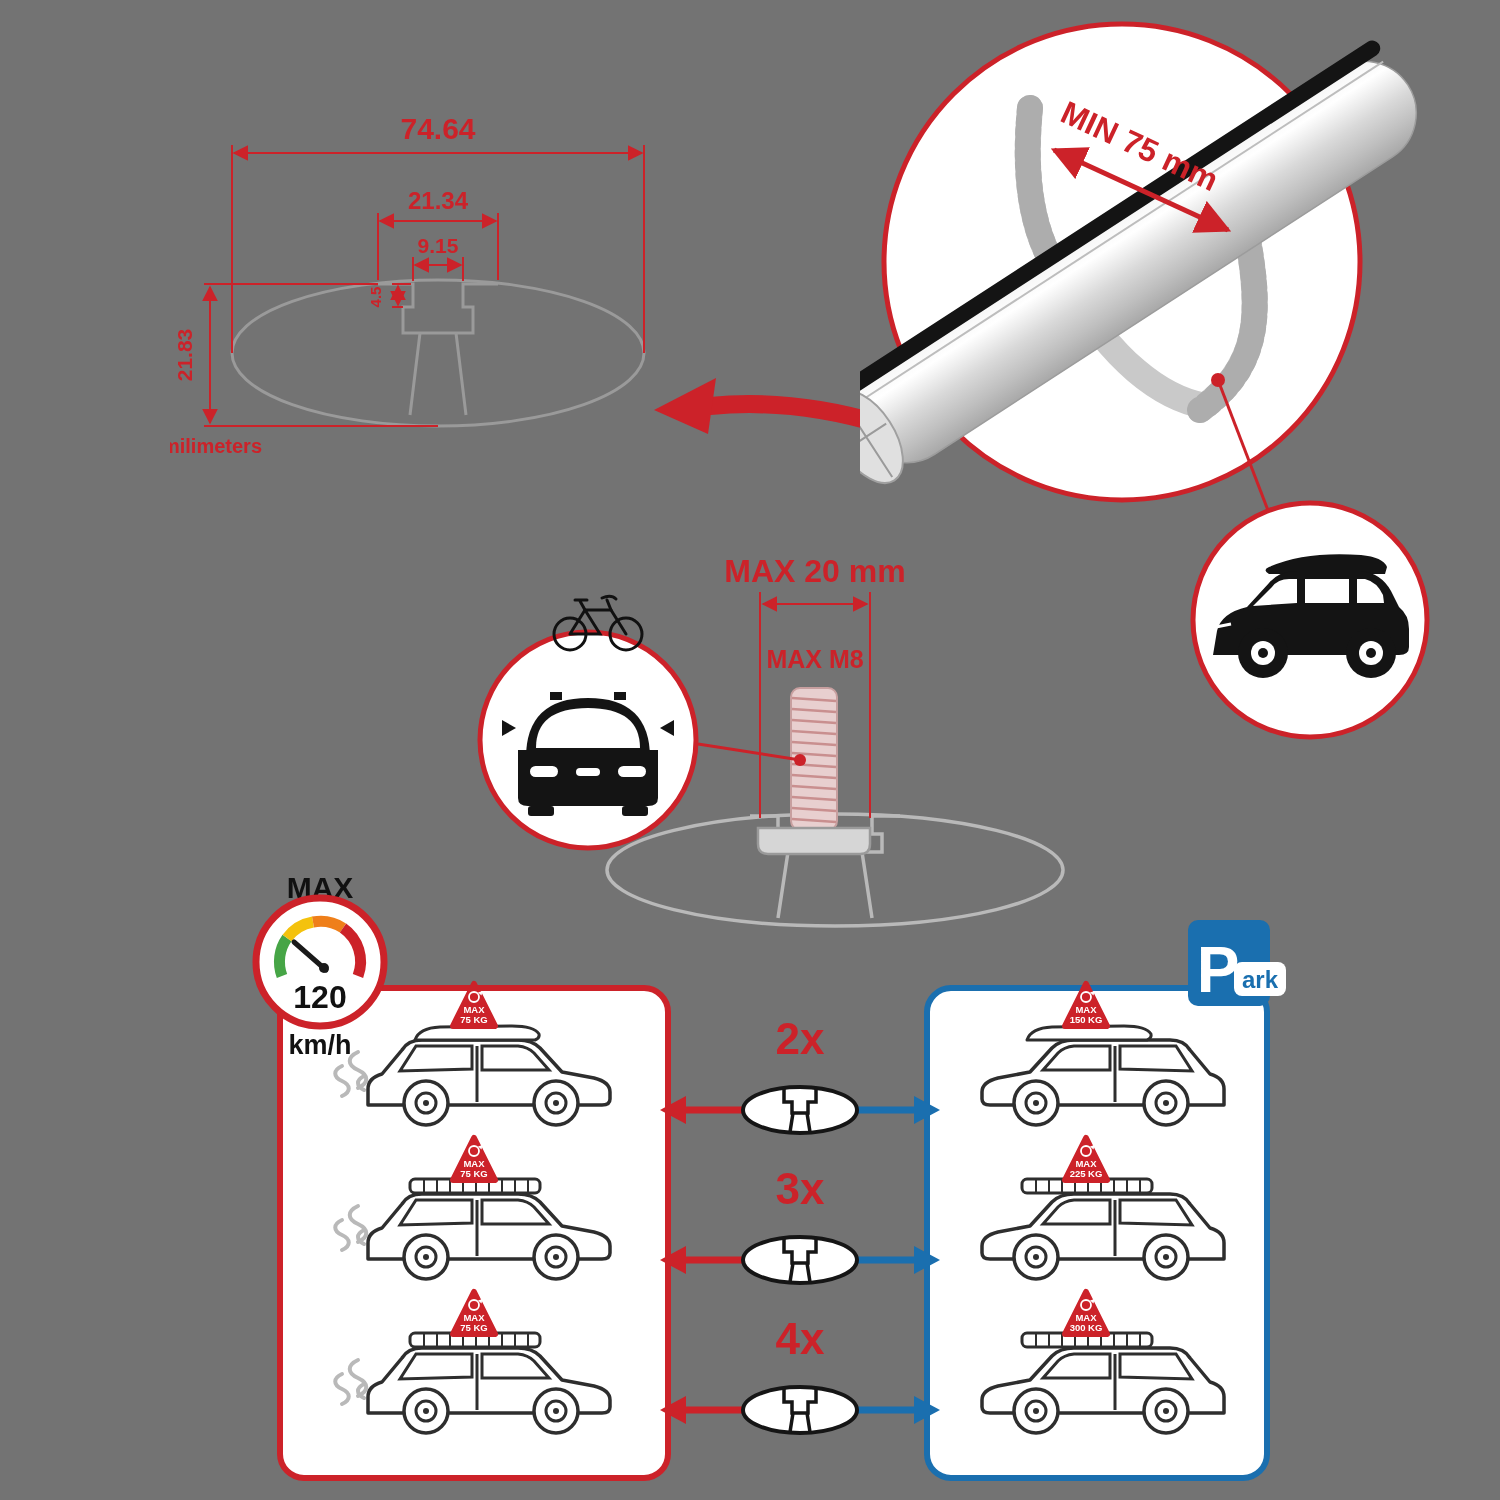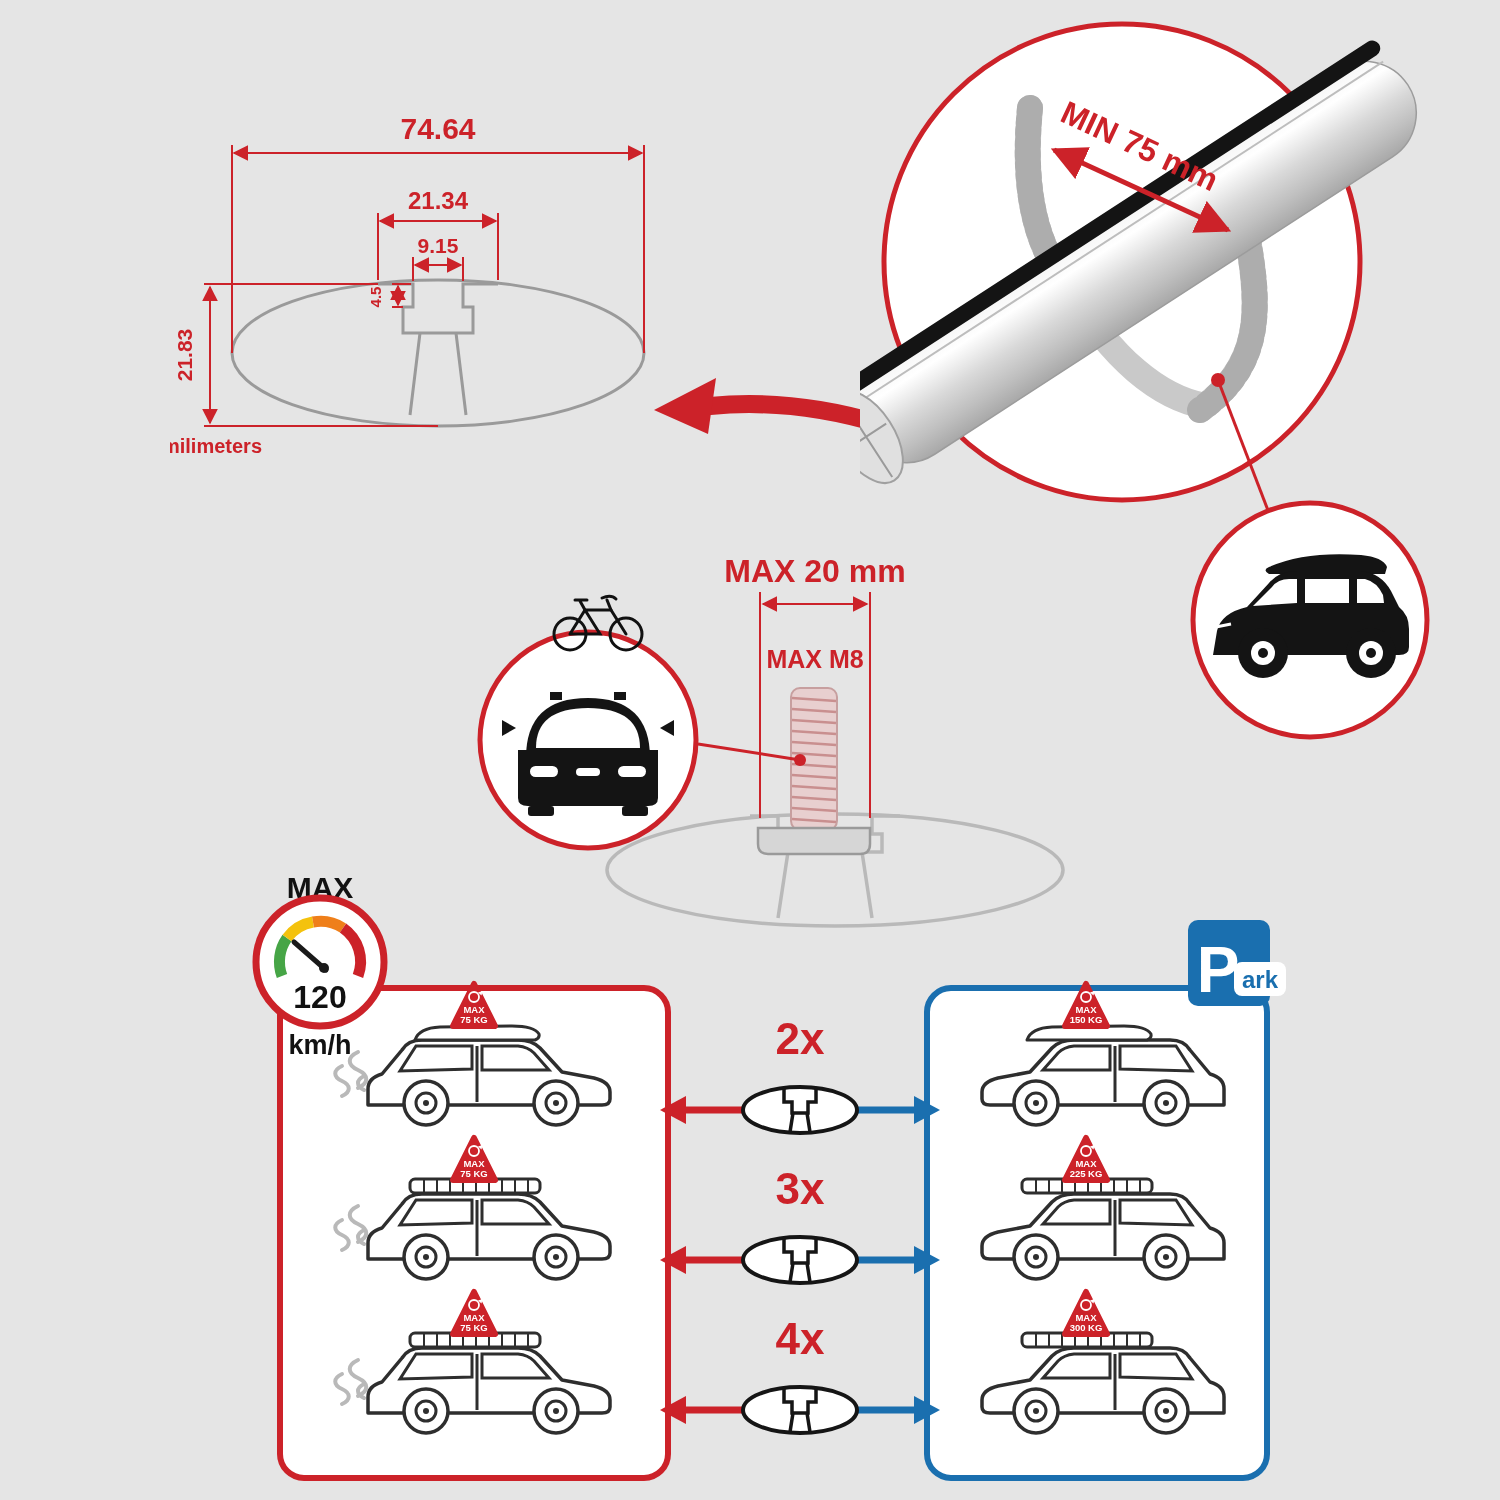--- a/index.html
+++ b/index.html
@@ -1,17 +1,17 @@
 <!DOCTYPE html>
 <html><head>
 <meta charset="utf-8">
 <style>
   html,body{margin:0;padding:0}
   body{width:1500px;height:1500px;background:#fff;position:relative;font-family:"Liberation Sans",sans-serif}
-  .canvas{position:absolute;left:0;top:0;width:1500px;height:1500px;background:#e5e5e5;overflow:hidden}
+  .canvas{position:absolute;left:0;top:0;width:1500px;height:1500px;background:#737373;overflow:hidden}
   .abs{position:absolute}
   svg text{font-family:"Liberation Sans",sans-serif}
   .dim{fill:#cc2229;font-weight:bold;text-anchor:middle}
   .redlbl{fill:#cc2229;font-weight:bold;text-anchor:middle}
   .blk{fill:#111;font-weight:bold;text-anchor:middle}
   .tagtxt{fill:#fff;font-weight:bold;font-size:9.5px;text-anchor:middle}
   .count{fill:#cc2229;font-weight:bold;font-size:44px;text-anchor:middle}
 </style>
 </head>
 <body>

